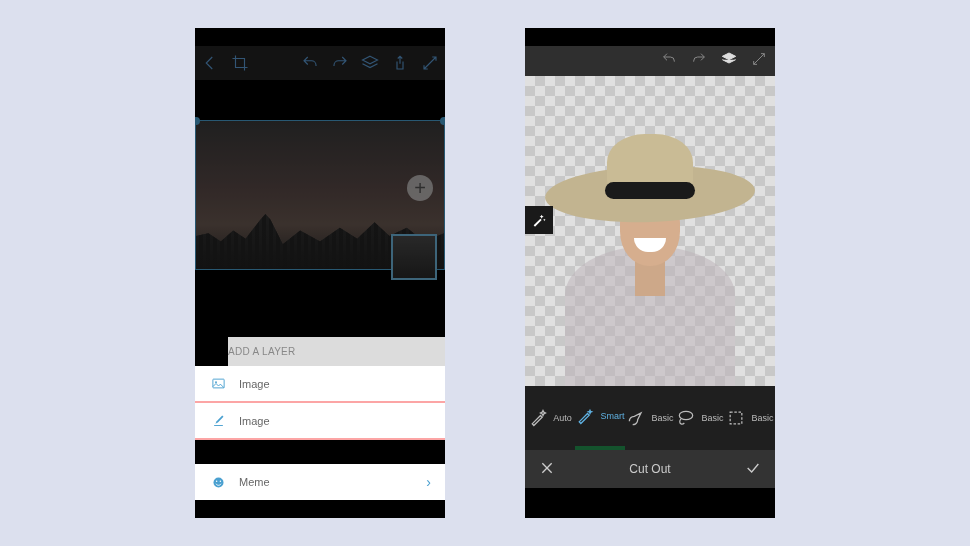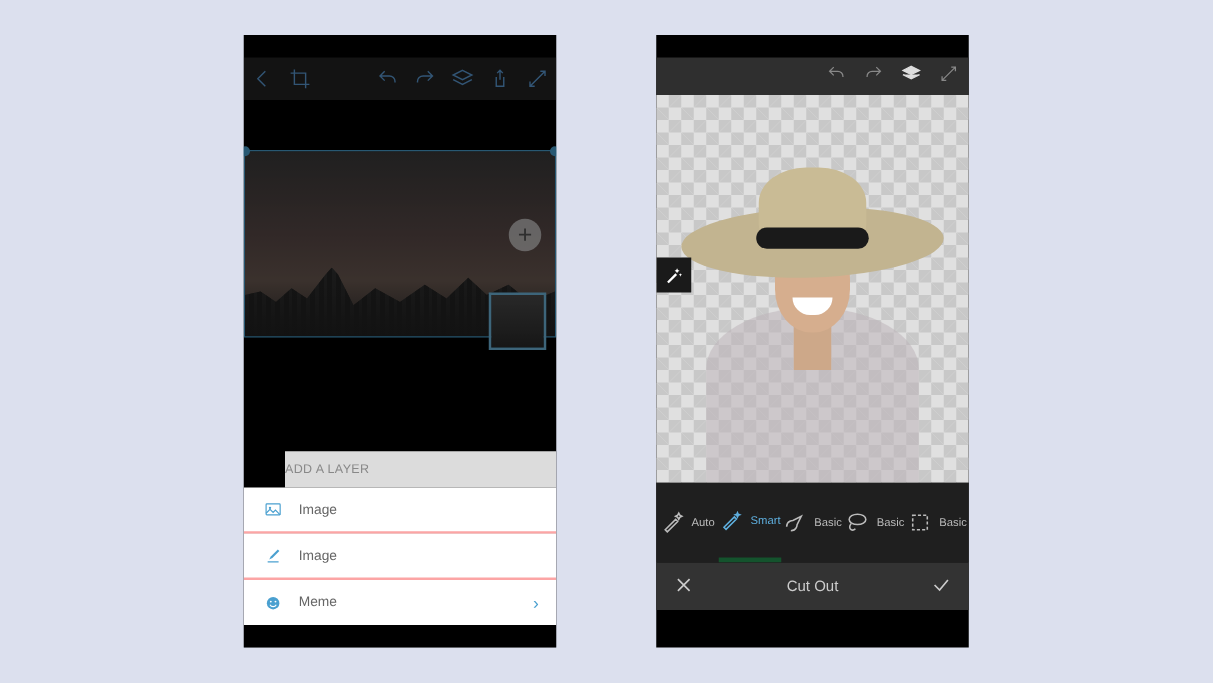--- a/index.html
+++ b/index.html
@@ -23,21 +23,21 @@
 }
 .sel-handle { position: absolute; width: 8px; height: 8px; background: #4aa0d0; border-radius: 50%; }
 .sel-handle.tl { top: -4px; left: -4px; }
 .sel-handle.tr { top: -4px; right: -4px; }
 .add-btn { position: absolute; right: 12px; top: 55px; width: 26px; height: 26px; border-radius: 50%; background: rgba(220,220,220,0.75); display: flex; align-items: center; justify-content: center; color: #555; font-size: 20px; font-weight: 300; }
 .thumb { position: absolute; right: 8px; bottom: 0px; width: 46px; height: 46px; border: 2px solid #6fb8de; background: linear-gradient(to bottom, #4a4a4a, #2a2a2a); }
 
 .panel { position: absolute; bottom: 18px; left: 0; right: 0; z-index: 10; }
 .section-head { background: #dcdcdc; color: #888; font-size: 10px; font-weight: 500; padding: 9px 0; letter-spacing: 0.3px; margin-left: 33px; }
 .row { background: #fff; display: flex; align-items: center; padding: 10px 14px; border-bottom: 2px solid #fca5a5; color: #666; font-size: 11px; }
-.row:last-child { border-bottom: none; }
+.row:last-child { border-bottom: none; margin-top: 24px; }
 .row .ricon { width: 18px; margin-right: 12px; display: flex; align-items: center; justify-content: center; }
 .row .ricon svg { width: 15px; height: 15px; }
 .row .chev { margin-left: auto; color: #4aa0d0; font-size: 14px; }
 
 
 .right .toolbar { height: 30px; background: #2f2f2f; display: flex; align-items: center; padding: 0 8px; gap: 14px; margin-top: 18px; }
 .right .toolbar .spacer { flex: 1; }
 .right .toolbar svg { width: 16px; height: 16px; stroke: #888; fill: none; stroke-width: 1.5; }
 .right .toolbar .layers svg { fill: #ddd; stroke: #ddd; }
 

